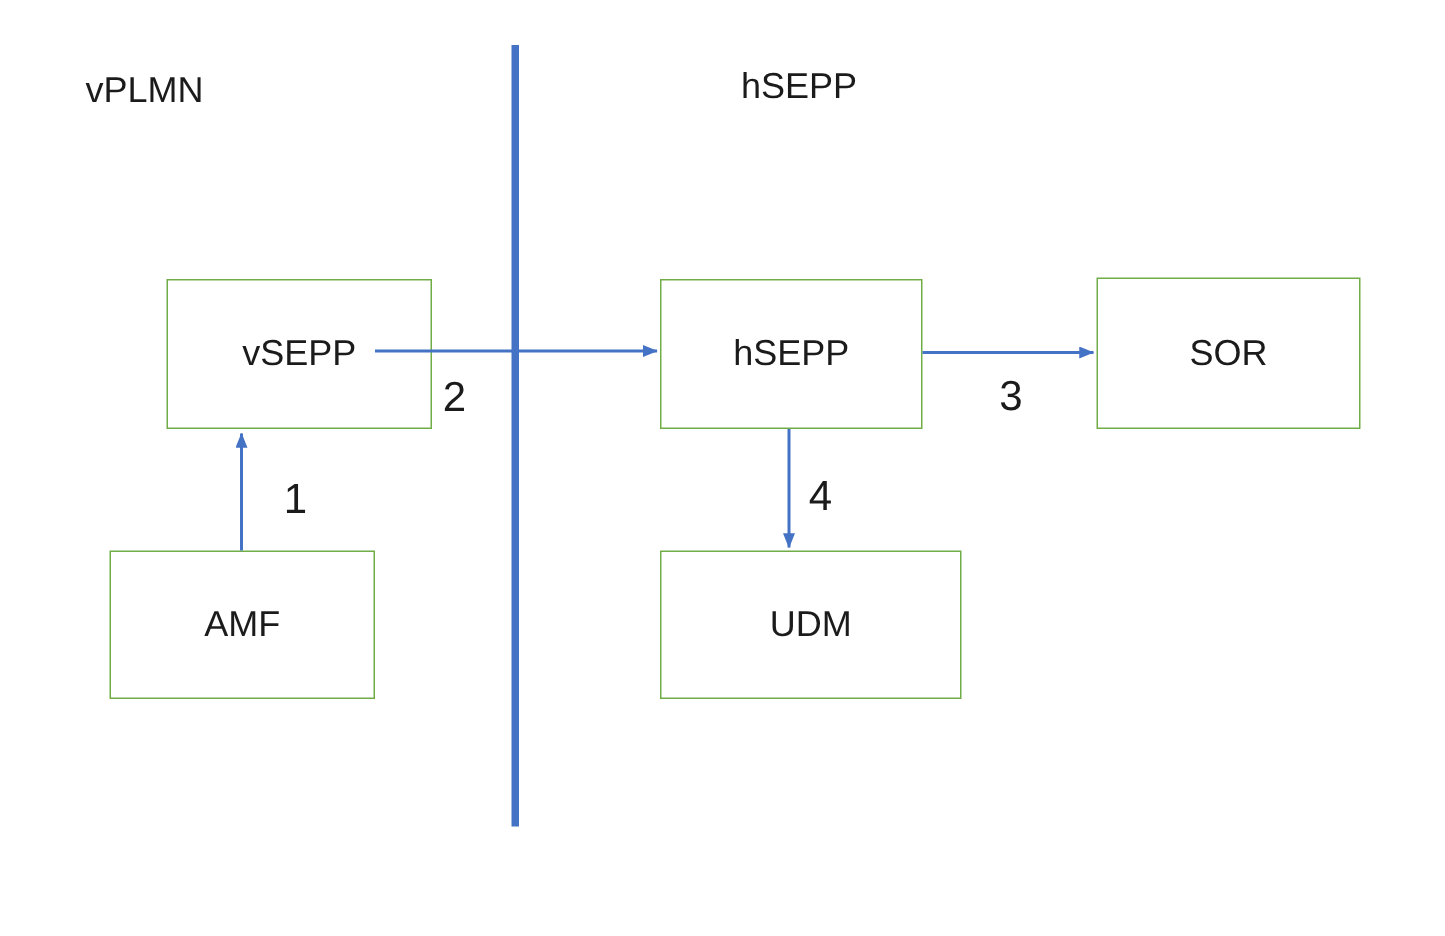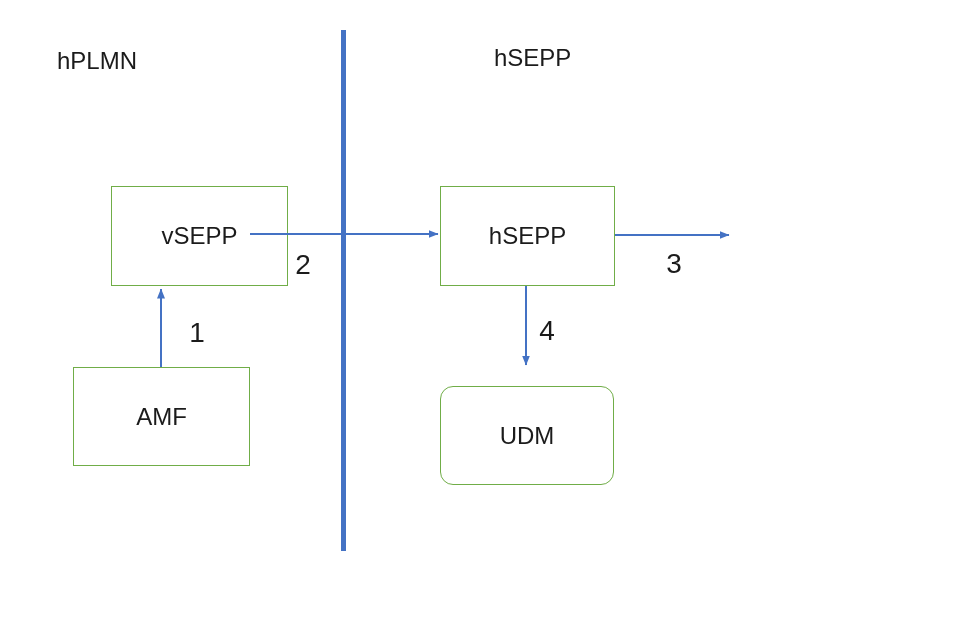--- a/index.html
+++ b/index.html
@@ -66,41 +66,41 @@
     align-items: center;
     justify-content: center;
     font-size: 24px;
     color: var(--text);
     z-index: 1;
   }
   .node-vsepp { left: 73px;  top: 186px; width: 177px; height: 100px; margin-left: 38px; }
   .node-hsepp { left: 440px; top: 186px; width: 175px; height: 100px; }
   .node-sor   { left: 731px; top: 185px; width: 176px; height: 101px; }
   .node-amf   { left: 73px;  top: 367px; width: 177px; height: 99px; }
-  .node-udm   { left: 440px; top: 386px; width: 174px; height: 99px; border-radius: 13px; }
+  .node-udm   { left: 440px; top: 367px; width: 201px; height: 99px; }
 
   .edge-label {
     position: absolute;
     font-size: 28px;
     line-height: 1;
     color: var(--text);
     transform: translate(-50%, -50%);
     z-index: 4;
   }
   .el-1 { left: 197px; top: 333px; }
   .el-2 { left: 303px; top: 265px; }
   .el-3 { left: 674px; top: 264px; }
   .el-4 { left: 547px; top: 331px; }
 </style>
 </head>
 <body>
 
 <div class="canvas">
 
-  <div class="region-label region-vplmn">hPLMN</div>
+  <div class="region-label region-vplmn">vPLMN</div>
 
   <div class="region-label region-hplmn">hSEPP</div>
 
   <svg class="edge-layer" width="963" height="624" viewBox="0 0 963 624">
     <defs>
       <marker id="arrowhead" viewBox="0 0 10 8" refX="9.5" refY="4" markerWidth="10" markerHeight="8" markerUnits="userSpaceOnUse" orient="auto">
         <path class="edge-head" d="M0,0 L10,4 L0,8 Z"></path>
       </marker>
     </defs>
     <line class="edge-line" x1="161" y1="367" x2="161" y2="289" marker-end="url(#arrowhead)"></line>
@@ -110,20 +110,23 @@
   </svg>
 
   <div class="divider"></div>
 
   <div class="node node-vsepp">
     <span>vSEPP</span>
   </div>
   <div class="node node-hsepp">
     <span>hSEPP</span>
   </div>
+  <div class="node node-sor">
+    <span>SOR</span>
+  </div>
   <div class="node node-amf">
     <span>AMF</span>
   </div>
   <div class="node node-udm">
     <span>UDM</span>
   </div>
 
   <div class="edge-label el-1">1</div>
   <div class="edge-label el-2">2</div>
   <div class="edge-label el-3">3</div>

